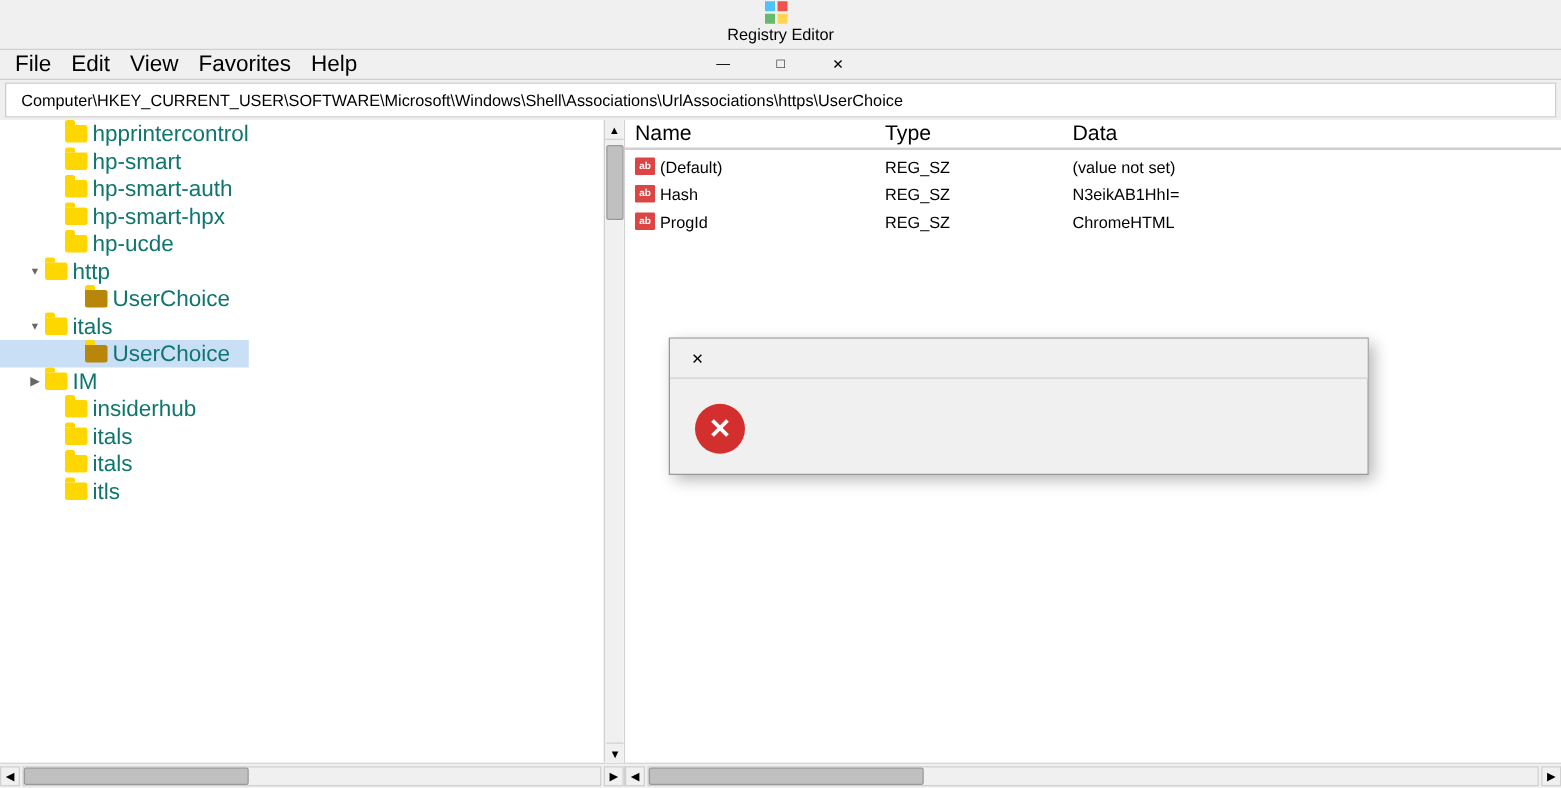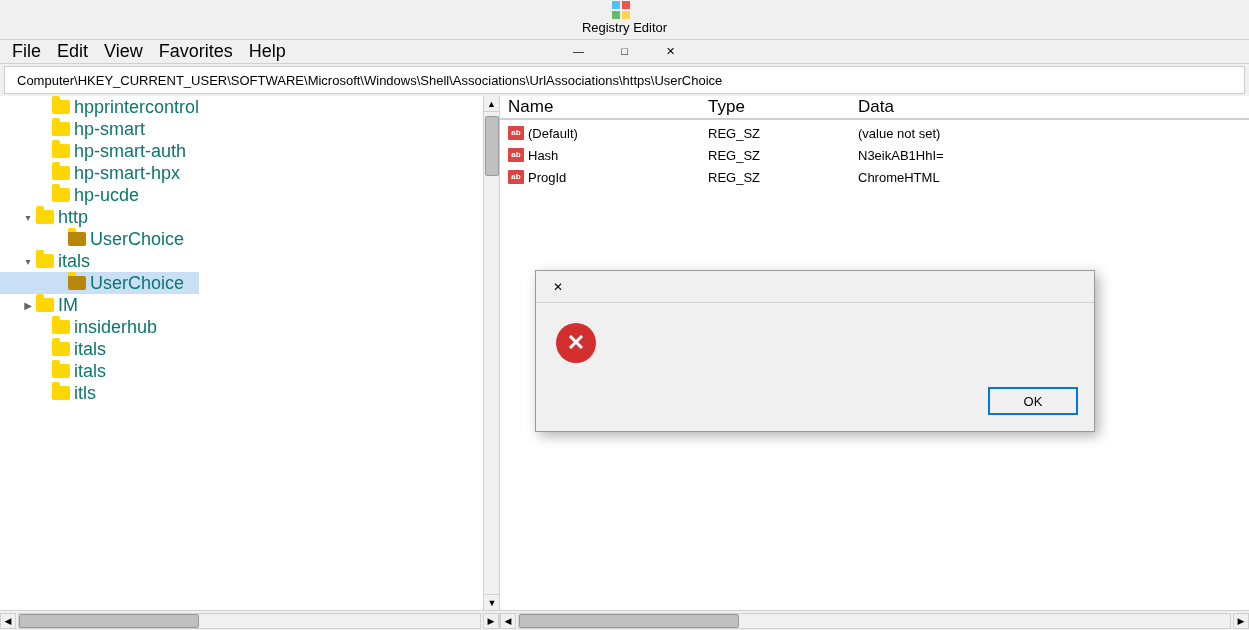--- a/index.html
+++ b/index.html
@@ -537,18 +537,15 @@
   <div class="error-dialog">
 
     <div class="dialog-title-bar">
       <button class="dialog-close-btn">✕</button>
     </div>
 
     <div class="dialog-body">
       <div class="error-circle">✕</div>
     </div>
 
-    <div class="dialog-footer">
-      <button class="ok-button">OK</button>
-    </div>
 
   </div>
 </div>
 
 </body></html>

